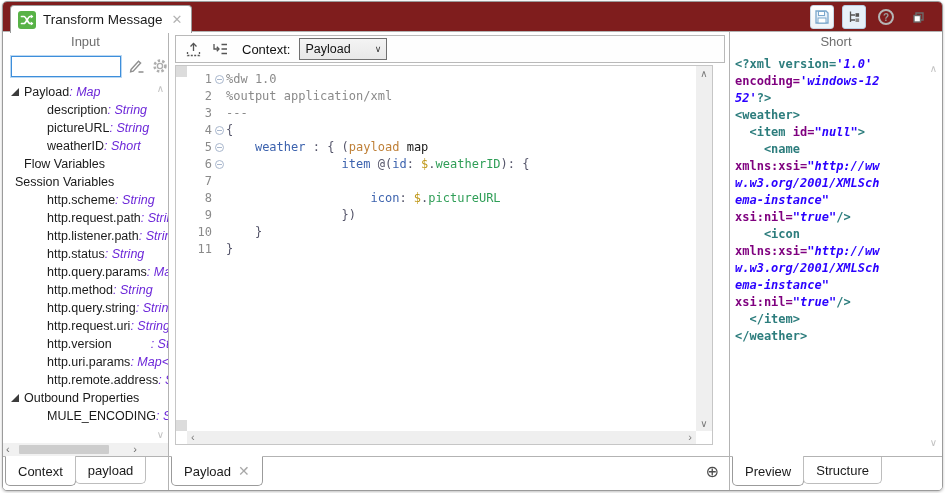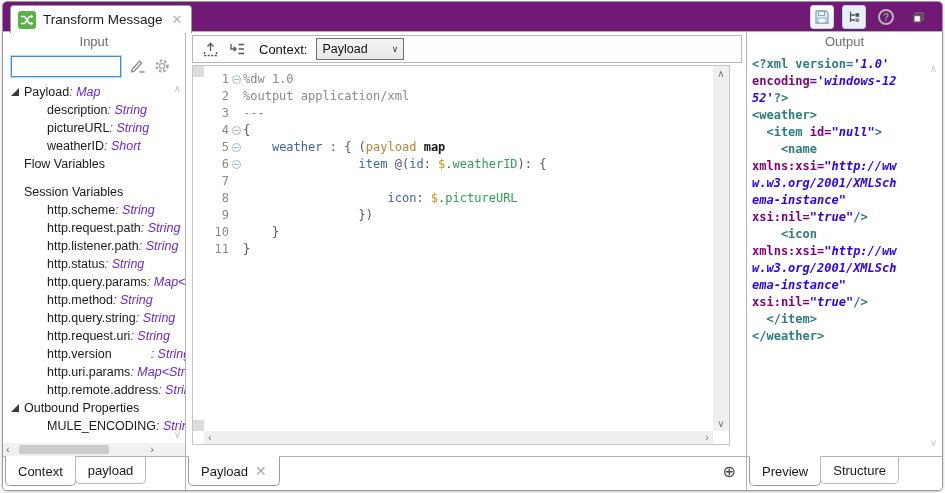--- a/index.html
+++ b/index.html
@@ -1,34 +1,34 @@
 <!DOCTYPE html>
 <html style="--green_accent: #58b247; --focus_blue: #3d8edb; --dw_directive: #8a8a8a; --dw_key: #3d63ae; --dw_punct: #55556a; --dw_dollar: #bf9717; --dw_context: #bf8038; --dw_field: #2f9e57; --xml_tag: #2d7d7d; --xml_attr: #7f007f; --xml_value: #2a00ff;"><head>
 <meta charset="utf-8">
 <style>
   html,body{margin:0;padding:0;background:#fff;width:945px;height:493px;overflow:hidden;
     font-family:"Liberation Sans","DejaVu Sans",sans-serif;-webkit-font-smoothing:antialiased;}
   *{box-sizing:border-box;}
   .window{position:absolute;left:2px;top:1px;width:941px;height:490px;background:#fff;
     border:1px solid #9b9b9b;border-radius:5px;box-shadow:0 1px 3px rgba(0,0,0,.25);overflow:hidden;}
   
-  .header{position:relative;height:30px;background:#701a75;border-bottom:1px solid #b3b3b3;}
+  .header{position:relative;height:30px;background:#7f1d1d;border-bottom:1px solid #b3b3b3;}
   .doc-tab{position:absolute;left:7px;top:3px;height:28px;padding:0 9px 0 7px;display:flex;align-items:center;gap:7px;
     background:#fff;border:1px solid #9b9b9b;border-bottom:none;border-radius:4px 4px 0 0;z-index:2;font-size:13.5px;color:#1a1a1a;}
   .app-icon{width:18px;height:18px;border-radius:3px;background:var(--green_accent);display:flex;align-items:center;justify-content:center;}
   .tab-close{color:#b3b3b3;font-size:13px;font-weight:bold;margin-left:2px;cursor:default;}
   .header-icons{position:absolute;right:12px;top:3px;display:flex;align-items:center;gap:8px;}
   .hbtn{width:24px;height:24px;display:flex;align-items:center;justify-content:center;border-radius:3px;}
   .hbtn.raised{border:1px solid #c8d6e4;background:linear-gradient(#ffffff,#eef3f8);}
   .hbtn.toggled{border:1px solid #b9cfe4;background:#e7f0f9;}
   .help-circle{width:16px;height:16px;border:2px solid #b5b5b5;border-radius:50%;color:#9a9a9a;
     font-size:10px;font-weight:bold;display:flex;align-items:center;justify-content:center;}
   
   .main{position:absolute;top:30px;left:0;right:0;bottom:0;display:flex;}
-  .panel-left{width:183px;border-right:1px solid #b3b3b3;display:flex;flex-direction:column;position:relative;}
+  .panel-left{width:166px;border-right:1px solid #b3b3b3;display:flex;flex-direction:column;position:relative;}
   .panel-mid{width:561px;border-right:1px solid #b3b3b3;display:flex;flex-direction:column;position:relative;}
   .panel-right{flex:1;display:flex;flex-direction:column;position:relative;}
   .panel-title{height:20px;line-height:20px;text-align:center;color:#6e6e6e;font-size:13px;}
   
   .search-row{height:28px;display:flex;align-items:center;padding:0 6px 0 8px;gap:7px;}
   .search-input{width:110px;height:21px;border:1px solid var(--focus_blue);outline:1px solid rgba(61,142,219,.35);
     background:#fff;font-size:12px;padding:0 3px;font-family:inherit;}
   .mini-icon{width:18px;height:18px;display:flex;align-items:center;justify-content:center;}
   .tree{flex:1;overflow:hidden;padding-top:3px;position:relative;}
   .trow{height:18px;line-height:18px;font-size:12.5px;white-space:nowrap;display:flex;align-items:center;color:#1a1a1a;}
@@ -59,21 +59,21 @@
   .lfold{width:14px;display:flex;align-items:center;justify-content:center;flex:0 0 auto;}
   .foldc{display:block;width:9px;height:9px;border:1px solid #a9b7cd;border-radius:50%;position:relative;}
   .foldc::after{content:"";position:absolute;left:1px;right:1px;top:3px;height:1px;background:#a9b7cd;}
   .ctext{white-space:pre;}
   .vscroll{position:absolute;right:0;top:0;bottom:13px;width:16px;background:#efefef;}
   .vscroll .arr{position:absolute;left:0;width:16px;text-align:center;color:#7a7a7a;font-size:10px;}
   .ehscroll{position:absolute;left:11px;right:16px;bottom:0;height:13px;background:#efefef;}
   .ehscroll .arr{position:absolute;top:0;height:13px;line-height:12px;color:#7a7a7a;font-size:11px;padding:0 4px;}
   
   .tk-dir{color:var(--dw_directive);} .tk-key{color:var(--dw_key);} .tk-pun{color:var(--dw_punct);}
-  .tk-dollar{color:var(--dw_dollar);} .tk-ctx{color:var(--dw_context);} .tk-kw{color:#1a1a1a;font-weight:bold;}
+  .tk-dollar{color:var(--dw_dollar);} .tk-ctx{color:var(--dw_context);} .tk-kw{color:#1a1a1a;font-weight:normal;}
   .tk-fld{color:var(--dw_field);}
   .tk-tag{color:var(--xml_tag);} .tk-attr{color:var(--xml_attr);} .tk-val{color:var(--xml_value);font-style:italic;}
   
   .xml{flex:1;overflow:hidden;padding:4px 14px 0 5px;}
   .xline{font-family:"DejaVu Sans Mono","Liberation Mono",monospace;font-size:12px;font-weight:bold;
     height:17px;line-height:17px;white-space:pre;}
   svg{display:block;}
 </style>
 </head>
 <body>
@@ -161,21 +161,21 @@
             <span class="tlabel">pictureURL</span>
             <span class="ttype"> : String</span>
           </div>
           <div class="trow" style="padding-left: 44px;">
             <span class="tlabel">weatherID</span>
             <span class="ttype"> : Short</span>
           </div>
           <div class="trow" style="padding-left: 21px;">
             <span class="tlabel">Flow Variables</span>
           </div>
-          <div class="trow" style="padding-left: 21px; margin-top: 10px;">
+          <div class="trow" style="padding-left: 12px;">
             <span class="tlabel">Session Variables</span>
           </div>
           <div class="trow" style="padding-left: 44px;">
             <span class="tlabel">http.scheme</span>
             <span class="ttype"> : String</span>
           </div>
           <div class="trow" style="padding-left: 44px;">
             <span class="tlabel">http.request.path</span>
             <span class="ttype"> : String</span>
           </div>
@@ -345,21 +345,21 @@
       <div class="strip">
         <div class="btab">
           <span>Payload</span>
           <span class="tabx">✕</span>
         </div>
         <span class="plus">⊕</span>
       </div>
     </div>
 
     <div class="panel-right">
-      <div class="panel-title">Output</div>
+      <div class="panel-title">Short</div>
       <div class="xml">
           <div class="xline"><span class="tk-tag">&lt;?xml version=</span><span class="tk-val">'1.0'</span></div>
           <div class="xline"><span class="tk-attr">encoding=</span><span class="tk-val">'windows-12</span></div>
           <div class="xline"><span class="tk-val">52'</span><span class="tk-tag">?&gt;</span></div>
           <div class="xline"><span class="tk-tag">&lt;weather&gt;</span></div>
           <div class="xline"><span class="tk-tag">  &lt;item </span><span class="tk-attr">id=</span><span class="tk-val">"null"</span><span class="tk-tag">&gt;</span></div>
           <div class="xline"><span class="tk-tag">    &lt;name</span></div>
           <div class="xline"><span class="tk-attr">xmlns:xsi=</span><span class="tk-val">"http://ww</span></div>
           <div class="xline"><span class="tk-val">w.w3.org/2001/XMLSch</span></div>
           <div class="xline"><span class="tk-val">ema-instance"</span></div>

